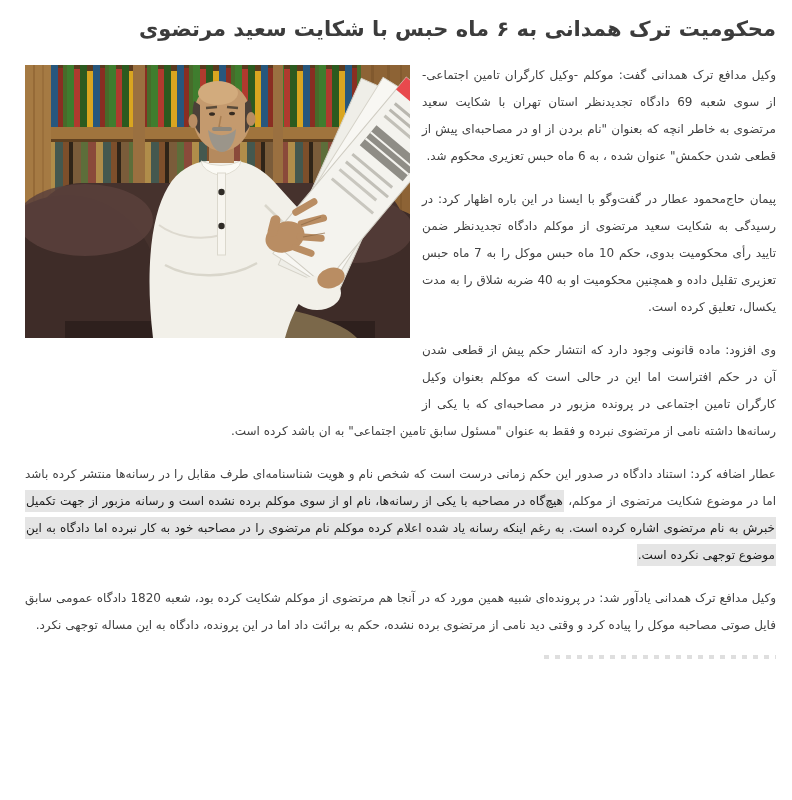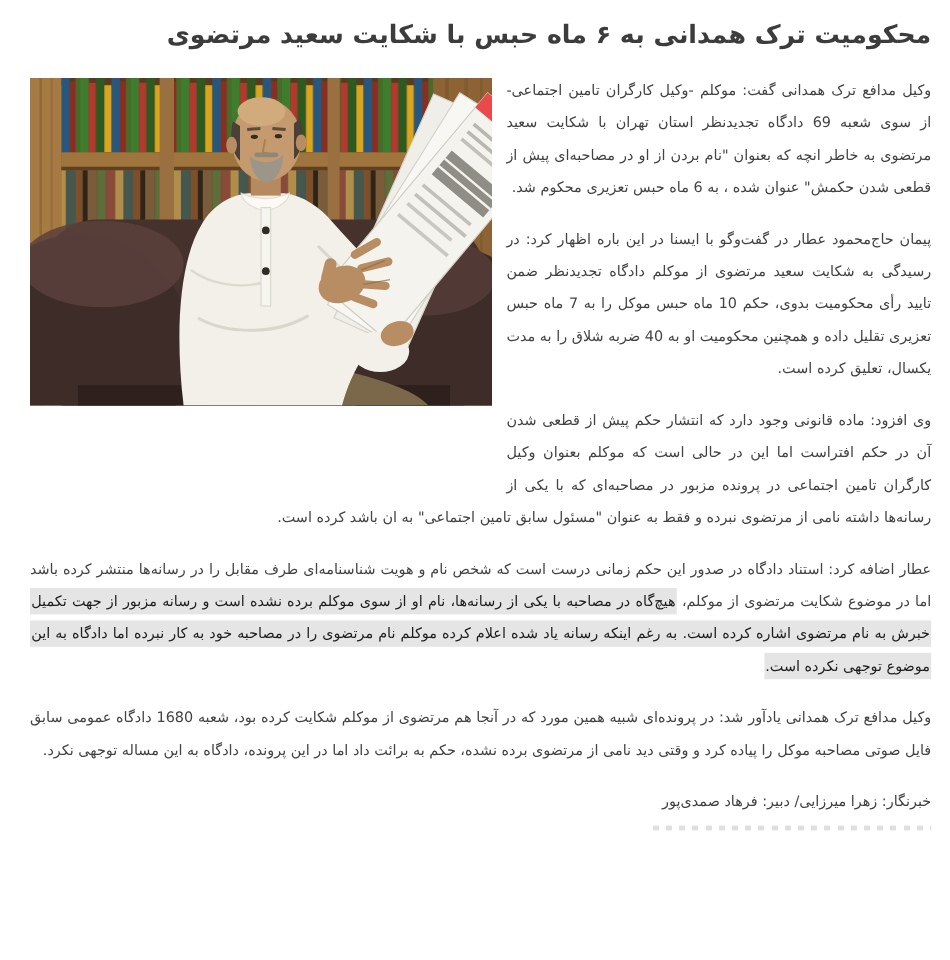--- a/index.html
+++ b/index.html
@@ -164,20 +164,19 @@
     </figure>
 
     <p>وکیل مدافع ترک همدانی گفت: موکلم -وکیل کارگران تامین اجتماعی- از سوی شعبه 69 دادگاه تجدیدنظر استان تهران با شکایت سعید مرتضوی به خاطر انچه که بعنوان "نام بردن از او در مصاحبه‌ای پیش از قطعی شدن حکمش" عنوان شده ، به 6 ماه حبس تعزیری محکوم شد.</p>
 
     <p>پیمان حاج‌محمود عطار در گفت‌وگو با ایسنا در این باره اظهار کرد: در رسیدگی به شکایت سعید مرتضوی از موکلم دادگاه تجدیدنظر ضمن تایید رأی محکومیت بدوی، حکم 10 ماه حبس موکل را به 7 ماه حبس تعزیری تقلیل داده و همچنین محکومیت او به 40 ضربه شلاق را به مدت یکسال، تعلیق کرده است.</p>
 
     <p>وی افزود: ماده قانونی وجود دارد که انتشار حکم پیش از قطعی شدن آن در حکم افتراست اما این در حالی است که موکلم بعنوان وکیل کارگران تامین اجتماعی در پرونده مزبور در مصاحبه‌ای که با یکی از رسانه‌ها داشته نامی از مرتضوی نبرده و فقط به عنوان "مسئول سابق تامین اجتماعی" به ان باشد کرده است.</p>
 
     <p><span>عطار اضافه کرد: استناد دادگاه در صدور این حکم زمانی درست است که شخص نام و هویت شناسنامه‌ای طرف مقابل را در رسانه‌ها منتشر کرده باشد اما در موضوع شکایت مرتضوی از موکلم،</span> <mark class="hl">هیچ‌گاه در مصاحبه با یکی از رسانه‌ها، نام او از سوی موکلم برده نشده است و رسانه مزبور از جهت تکمیل خبرش به نام مرتضوی اشاره کرده است. به رغم اینکه رسانه یاد شده اعلام کرده موکلم نام مرتضوی را در مصاحبه خود به کار نبرده اما دادگاه به این موضوع توجهی نکرده است.</mark></p>
 
-    <p>وکیل مدافع ترک همدانی یادآور شد: در پرونده‌ای شبیه همین مورد که در آنجا هم مرتضوی از موکلم شکایت کرده بود، شعبه 1680 دادگاه عمومی سابق فایل صوتی مصاحبه موکل را پیاده کرد و وقتی دید نامی از مرتضوی برده نشده، حکم به برائت داد اما در این پرونده، دادگاه به این مساله توجهی نکرد.</p>
+    <p>وکیل مدافع ترک همدانی یادآور شد: در پرونده‌ای شبیه همین مورد که در آنجا هم مرتضوی از موکلم شکایت کرده بود، شعبه 1820 دادگاه عمومی سابق فایل صوتی مصاحبه موکل را پیاده کرد و وقتی دید نامی از مرتضوی برده نشده، حکم به برائت داد اما در این پرونده، دادگاه به این مساله توجهی نکرد.</p>
 
-    <p class="byline">خبرنگار: زهرا میرزایی/ دبیر: فرهاد صمدی‌پور</p>
 
     <div class="clipped-line"></div>
 
   </div>
 </article>
 
 </body></html>

